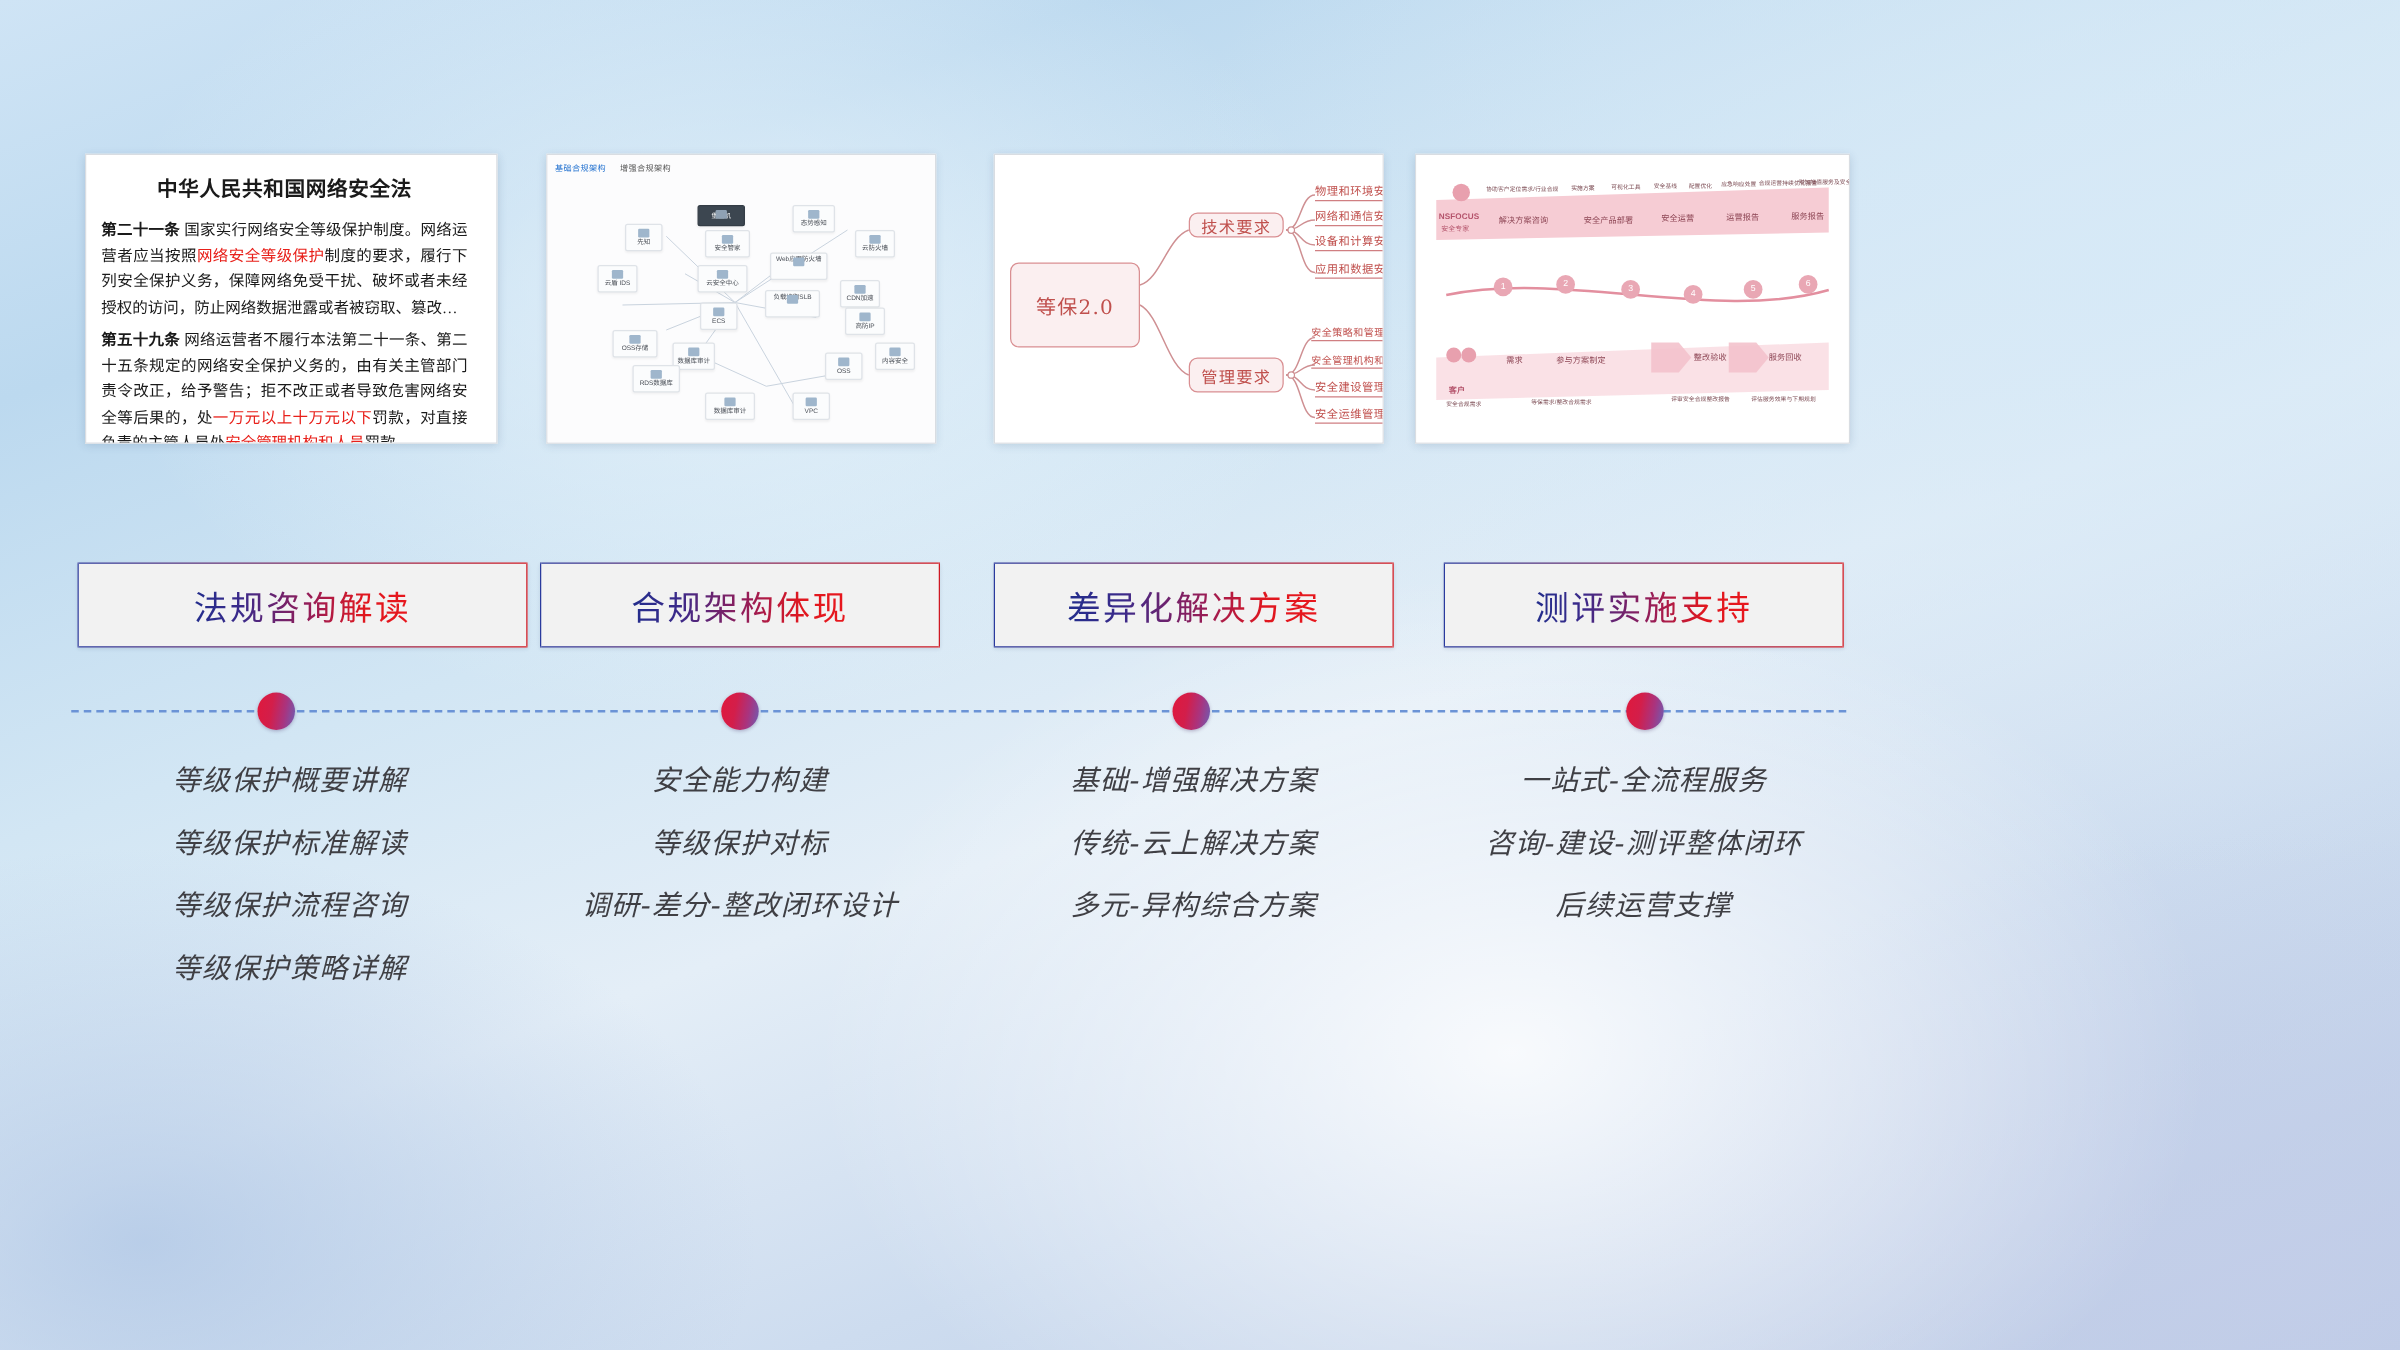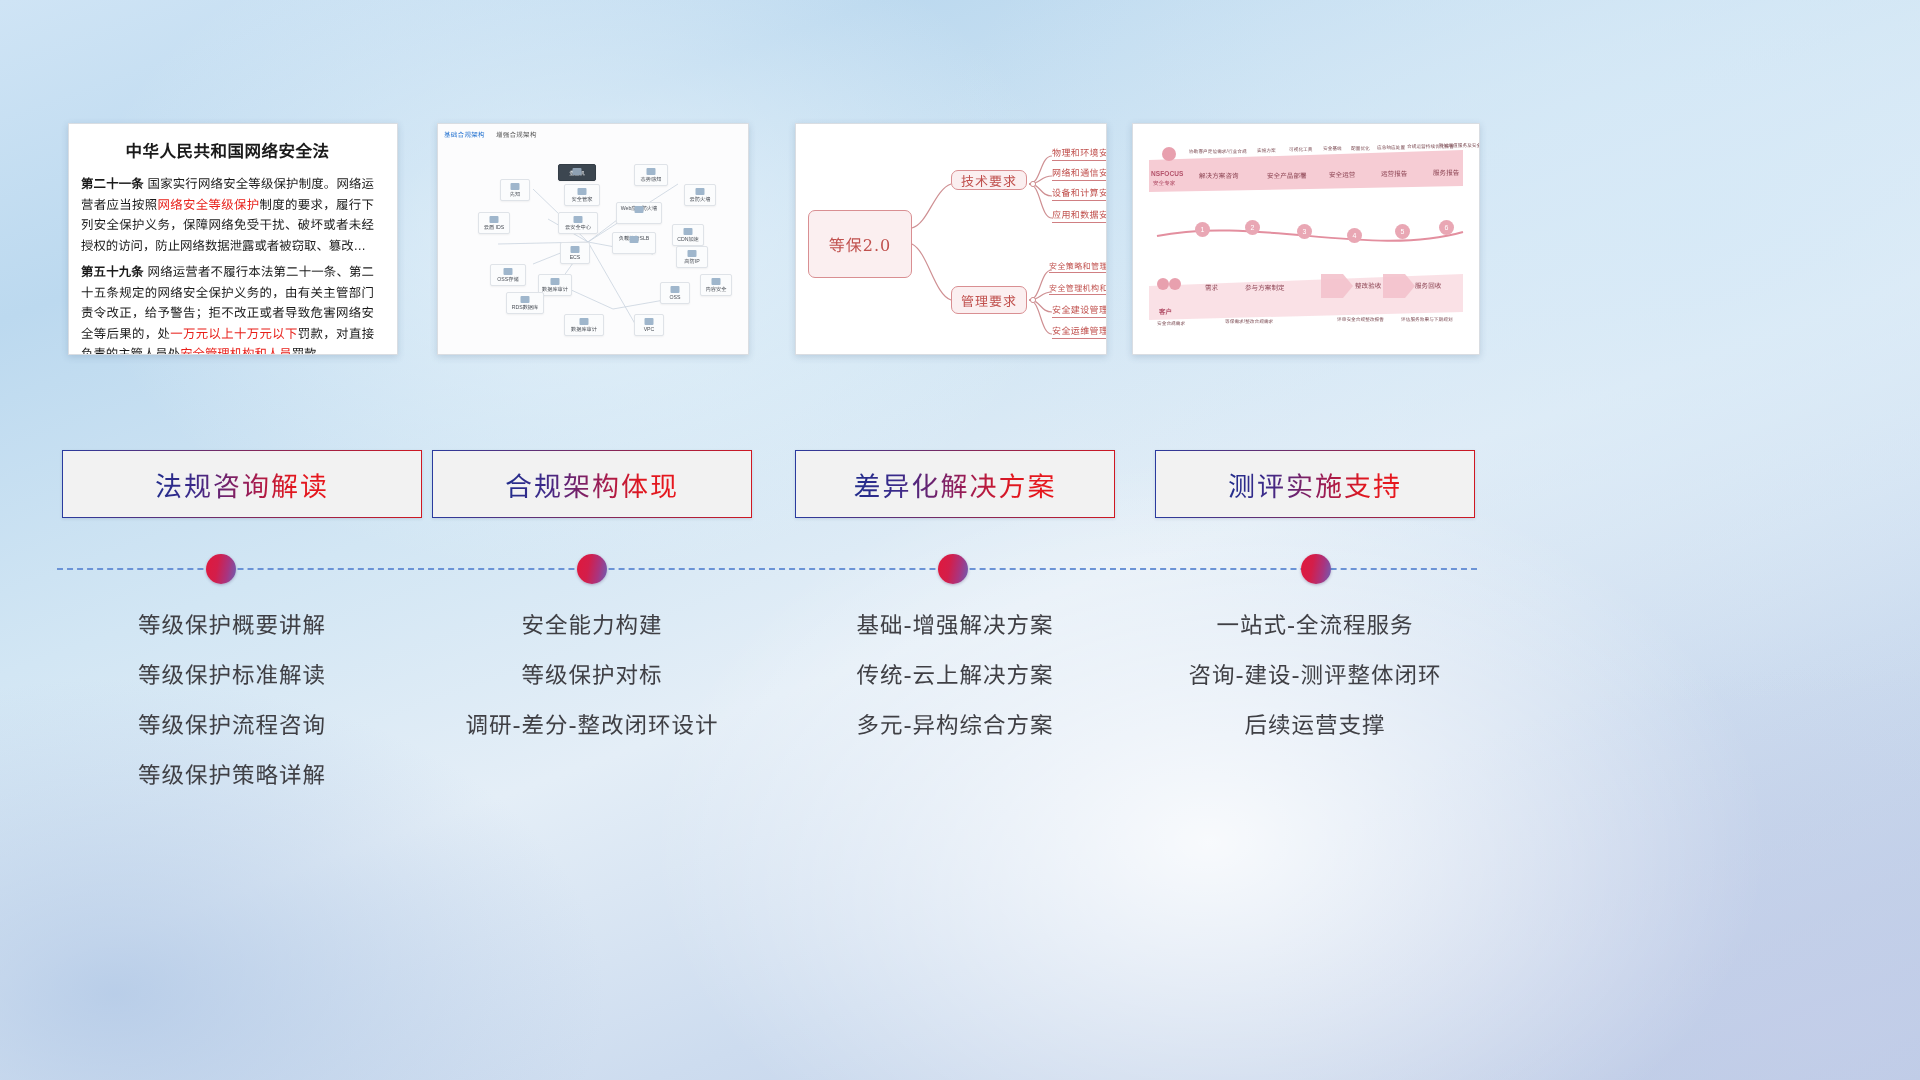--- a/index.html
+++ b/index.html
@@ -35,21 +35,21 @@
   }
   .shot-1 { left: 68px;   width: 330px; height: 232px; }
   .shot-2 { left: 437px;  width: 312px; height: 232px; }
   .shot-3 { left: 795px;  width: 312px; height: 232px; }
   .shot-4 { left: 1132px; width: 348px; height: 232px; }
 
   
   .law {
     padding: 14px 23px 10px 12px;
     color: #1a1a1a;
-    font-family: Liberation Sans, sans-serif;
+    font-family: Liberation Serif, serif;
   }
   .law h3 {
     text-align: center;
     font-size: 16.5px;
     font-weight: bold;
     letter-spacing: .5px;
     margin-bottom: 12px;
   }
   .law p {
     font-size: 12.4px;
@@ -169,21 +169,21 @@
     background: linear-gradient(100deg, #e0183c 0%, #d31e4a 38%, #a9347f 70%, #6b5fb5 100%);
     box-shadow: 0 1px 3px rgba(60,30,90,.3);
   }
   .dot-1 { left: 206px; }
   .dot-2 { left: 577px; }
   .dot-3 { left: 938px; }
   .dot-4 { left: 1301px; }
 
   
   .cols { position: absolute; top: 600px; left: 0; width: 1920px; }
-  .col { position: absolute; top: 0; text-align: center; }
+  .col { position: absolute; top: 0; text-align: center; font-style: italic; }
   .col li {
     list-style: none;
     font-size: 22.5px;
     line-height: 50px;
     color: #3f3f44;
     letter-spacing: 1px;
     white-space: nowrap;
     font-family: "DejaVu Sans", "Liberation Sans", sans-serif;
   }
   .col-1 { left: 62px;   width: 340px; }

